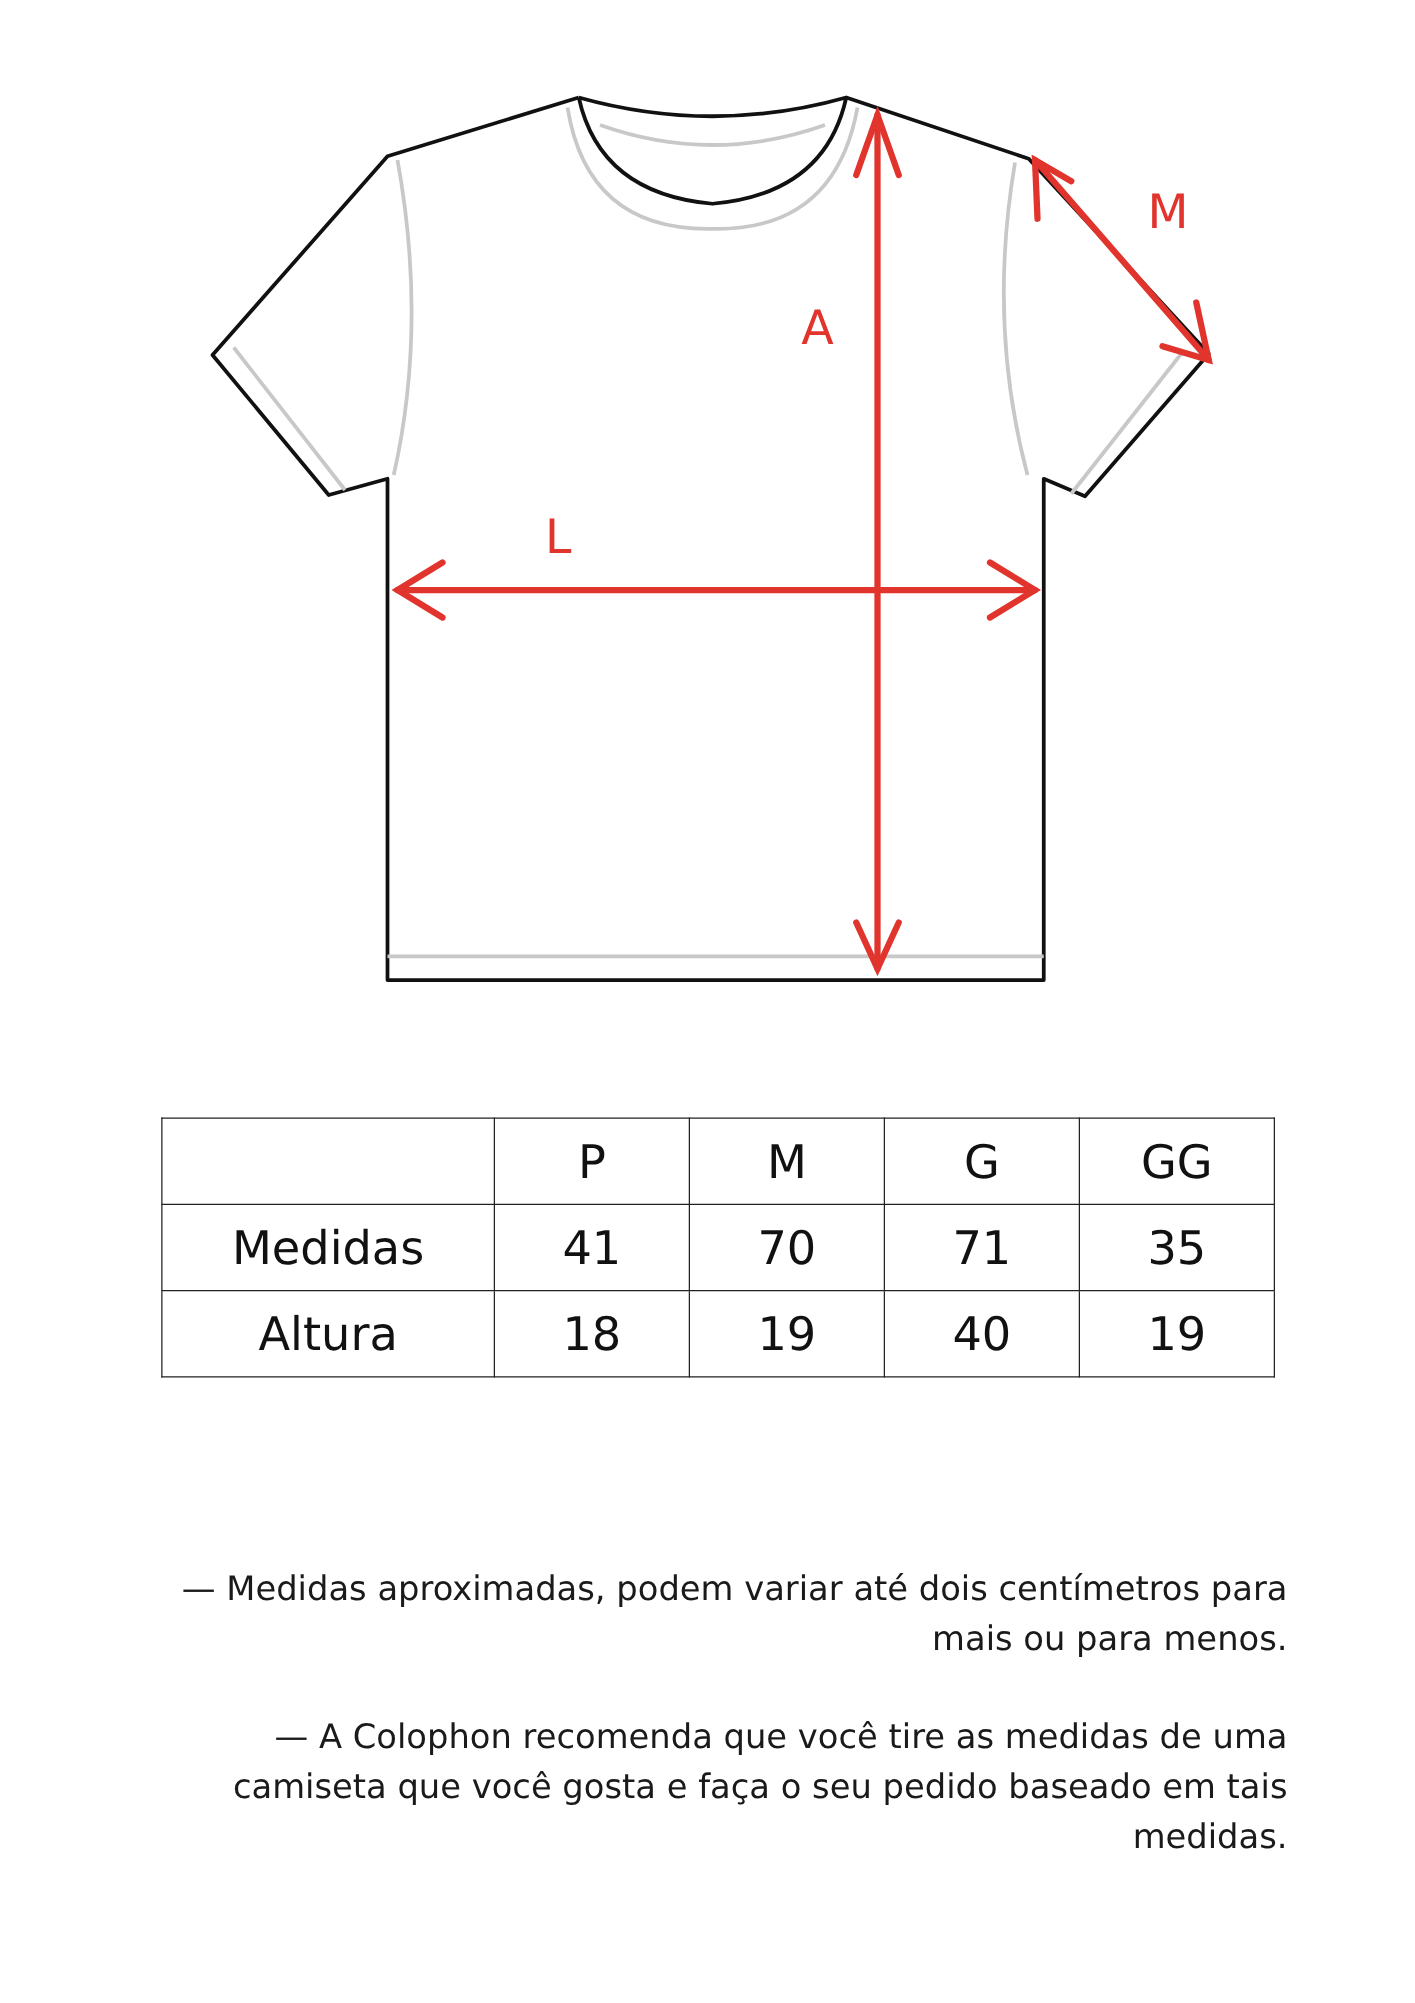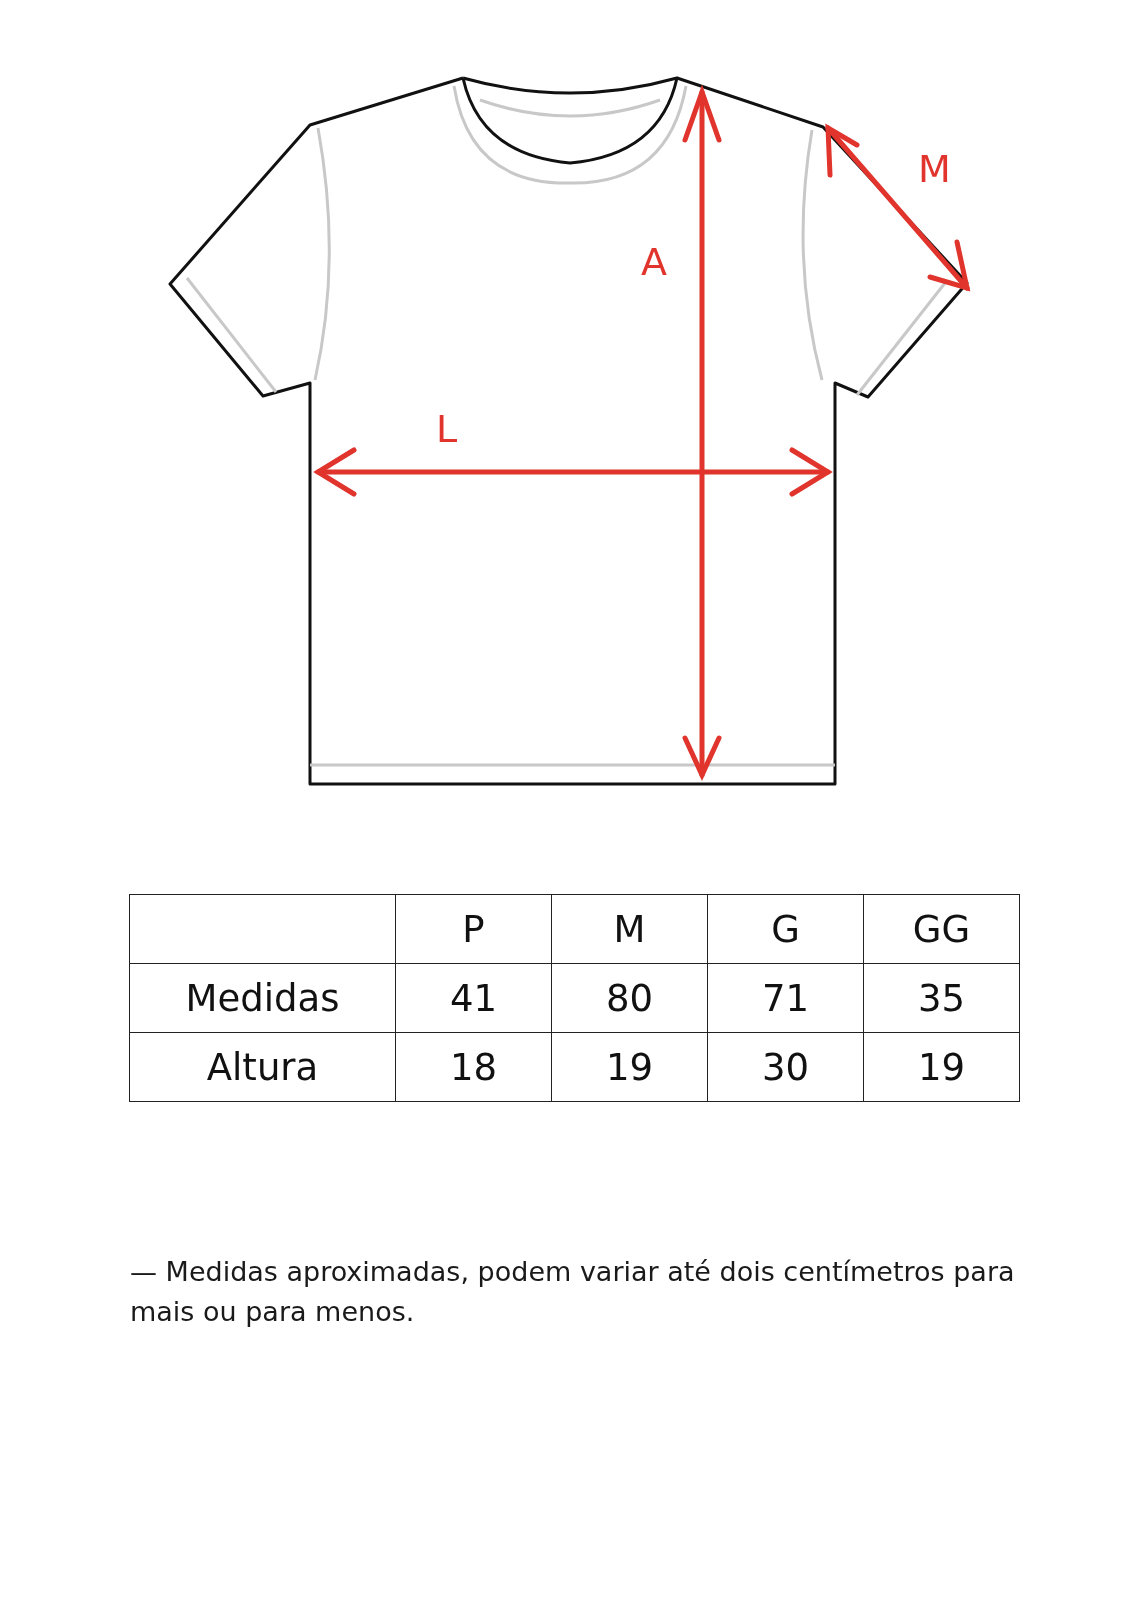--- a/index.html
+++ b/index.html
@@ -8,21 +8,21 @@
   .diagram { position: absolute; left: 0; top: 0; width: 1132px; height: 800px; }
   .diagram svg { width: 1132px; height: 800px; display: block; }
   .dim-label { font-family: "DejaVu Sans", sans-serif; font-size: 38px; fill: #e0342d; }
   .size-table { position: absolute; left: 129px; top: 894px; border-collapse: collapse;
                 font-family: "DejaVu Sans", sans-serif; font-size: 37px; font-weight: 300; }
   .size-table td, .size-table th { border: 1.5px solid #222; height: 68px; text-align: center;
                 font-weight: normal; padding: 0; }
   .size-table .c0 { width: 265px; }
   .size-table .cn { width: 155px; }
   .notes { position: absolute; left: 130px; top: 1252px; width: 900px;
-           font-family: "DejaVu Sans", sans-serif; font-size: 27px; line-height: 40px; color: #1a1a1a; }
+           font-family: "DejaVu Sans", sans-serif; font-size: 27px; line-height: 40px; color: #1a1a1a; text-align: right; }
   .notes p { margin: 0 0 38px 0; }
 </style>
 </head>
 <body>
 
 <div class="diagram">
   <svg viewBox="0 0 1132 800" xmlns="http://www.w3.org/2000/svg">
 
     <g fill="none" stroke="#111" stroke-width="3" stroke-linejoin="round">
       <path d="M463 78 L310 125 L170 284 L263 396 L310 383 L310 784 L835 784 L835 383 L868 397 L967 283 L823 127 L677 78"></path>
@@ -61,29 +61,30 @@
       <tr>
     <th class="c0"></th>
     <th class="cn">P</th>
     <th class="cn">M</th>
     <th class="cn">G</th>
     <th class="cn">GG</th>
   </tr>
   <tr>
     <td>Medidas</td>
     <td>41</td>
-    <td>80</td>
+    <td>70</td>
     <td>71</td>
     <td>35</td>
   </tr>
   <tr>
     <td>Altura</td>
     <td>18</td>
     <td>19</td>
-    <td>30</td>
+    <td>40</td>
     <td>19</td>
   </tr>
 </tbody>
   </table>
 
 <div class="notes">
   <p>— Medidas aproximadas, podem variar até dois centímetros para mais ou para menos.</p>
+  <p>— A Colophon recomenda que você tire as medidas de uma camiseta que você gosta e faça o seu pedido baseado em tais medidas.</p>
 </div>
 
 </body></html>

